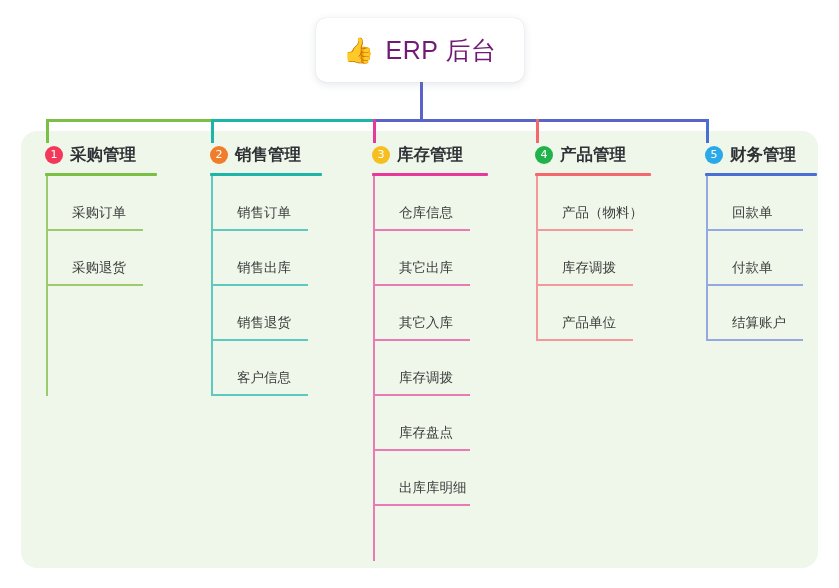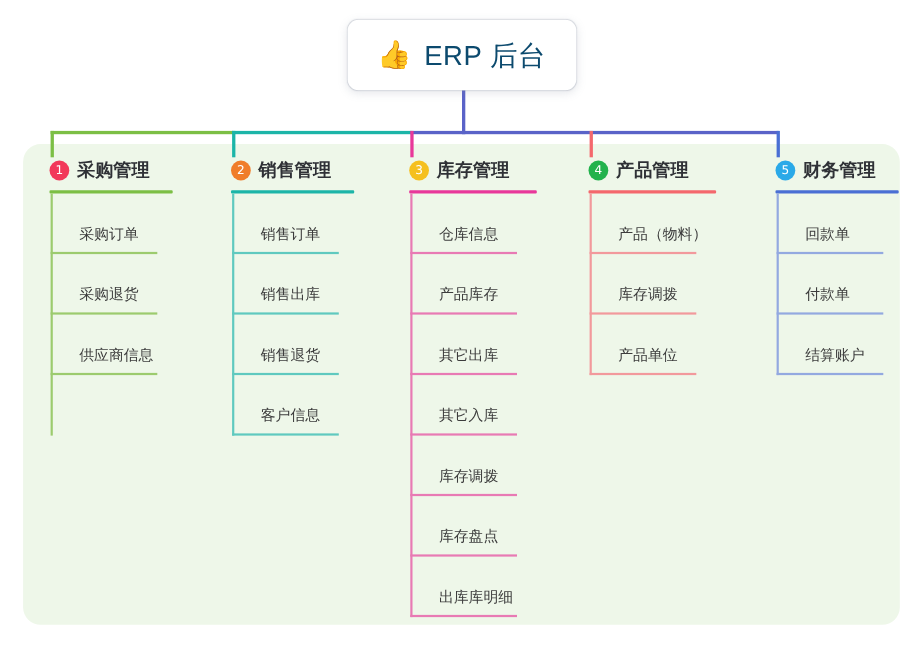--- a/index.html
+++ b/index.html
@@ -41,21 +41,21 @@
   }
   .root-emoji {
     font-size: 25px;
     line-height: 1;
     color: #f5b731;
     display: inline-block;
   }
   .root-title {
     font-size: 25px;
     letter-spacing: 0.5px;
-    color: #0c4a6e;
+    color: #701a75;
     white-space: nowrap;
   }
 
   
   .panel {
     position: absolute;
     left: 21px;
     top: 131px;
     width: 797px;
     height: 437px;
@@ -171,24 +171,20 @@
         <div class="leaves">
           <div class="spine" style="background: rgb(156, 203, 110); height: 220px;"></div>
           <div class="leaf">
             <span class="leaf-label">采购订单</span>
             <div class="leaf-rule" style="background: rgb(156, 203, 110);"></div>
           </div>
           <div class="leaf">
             <span class="leaf-label">采购退货</span>
             <div class="leaf-rule" style="background: rgb(156, 203, 110);"></div>
           </div>
-          <div class="leaf">
-            <span class="leaf-label">供应商信息</span>
-            <div class="leaf-rule" style="background: rgb(156, 203, 110);"></div>
-          </div>
         </div>
       </div>
       <div class="col" style="left: 210px;">
         <div class="col-head">
           <span class="badge" style="background: rgb(240, 125, 42);">2</span>
           <span class="col-title">销售管理</span>
         </div>
         <div class="head-rule" style="width: 112px; background: rgb(28, 181, 168);"></div>
         <div class="leaves">
           <div class="spine" style="background: rgb(95, 201, 191); height: 220px;"></div>
@@ -216,24 +212,20 @@
           <span class="col-title">库存管理</span>
         </div>
         <div class="head-rule" style="width: 116px; background: rgb(232, 56, 154);"></div>
         <div class="leaves">
           <div class="spine" style="background: rgb(232, 122, 180); height: 385px;"></div>
           <div class="leaf">
             <span class="leaf-label">仓库信息</span>
             <div class="leaf-rule" style="background: rgb(232, 122, 180);"></div>
           </div>
           <div class="leaf">
-            <span class="leaf-label">产品库存</span>
-            <div class="leaf-rule" style="background: rgb(232, 122, 180);"></div>
-          </div>
-          <div class="leaf">
             <span class="leaf-label">其它出库</span>
             <div class="leaf-rule" style="background: rgb(232, 122, 180);"></div>
           </div>
           <div class="leaf">
             <span class="leaf-label">其它入库</span>
             <div class="leaf-rule" style="background: rgb(232, 122, 180);"></div>
           </div>
           <div class="leaf">
             <span class="leaf-label">库存调拨</span>
             <div class="leaf-rule" style="background: rgb(232, 122, 180);"></div>

